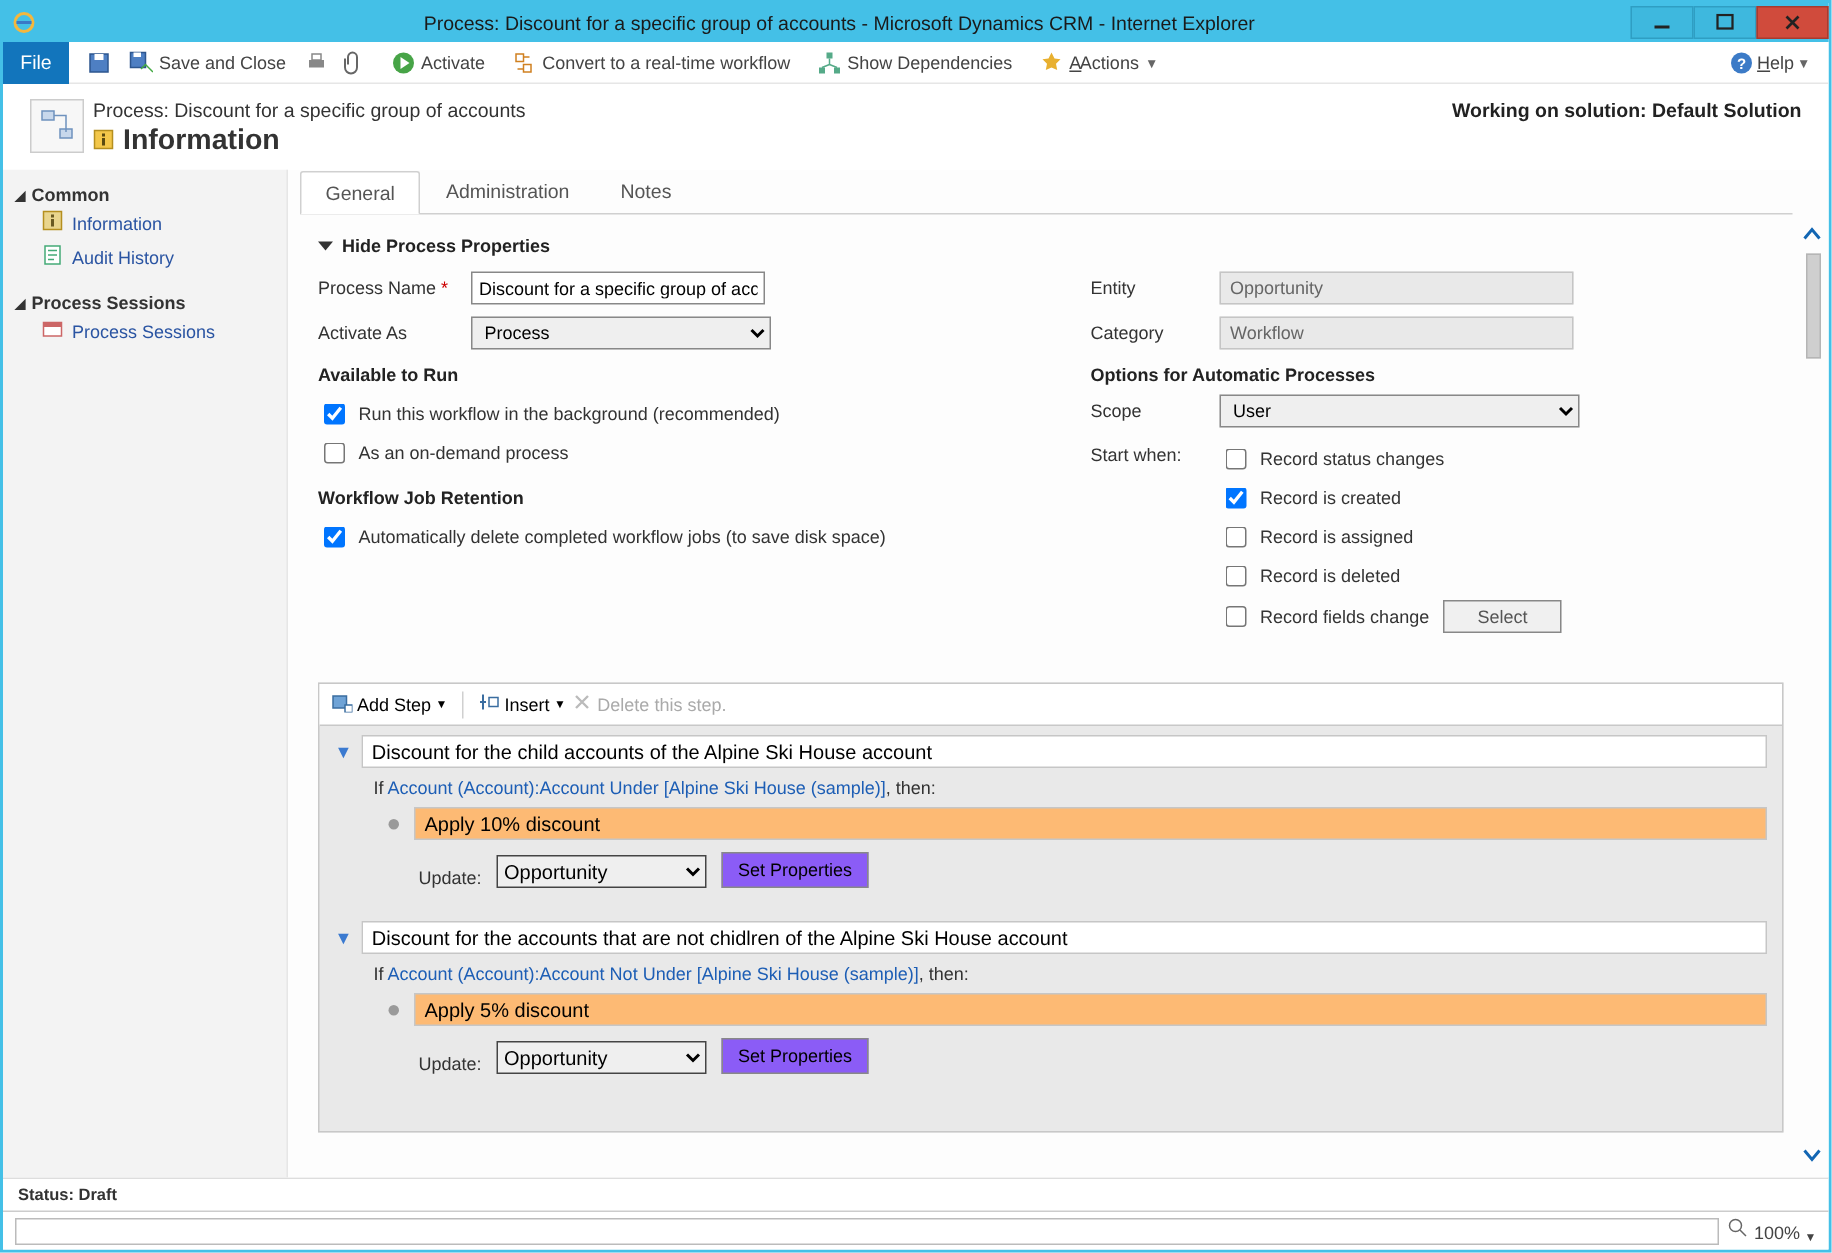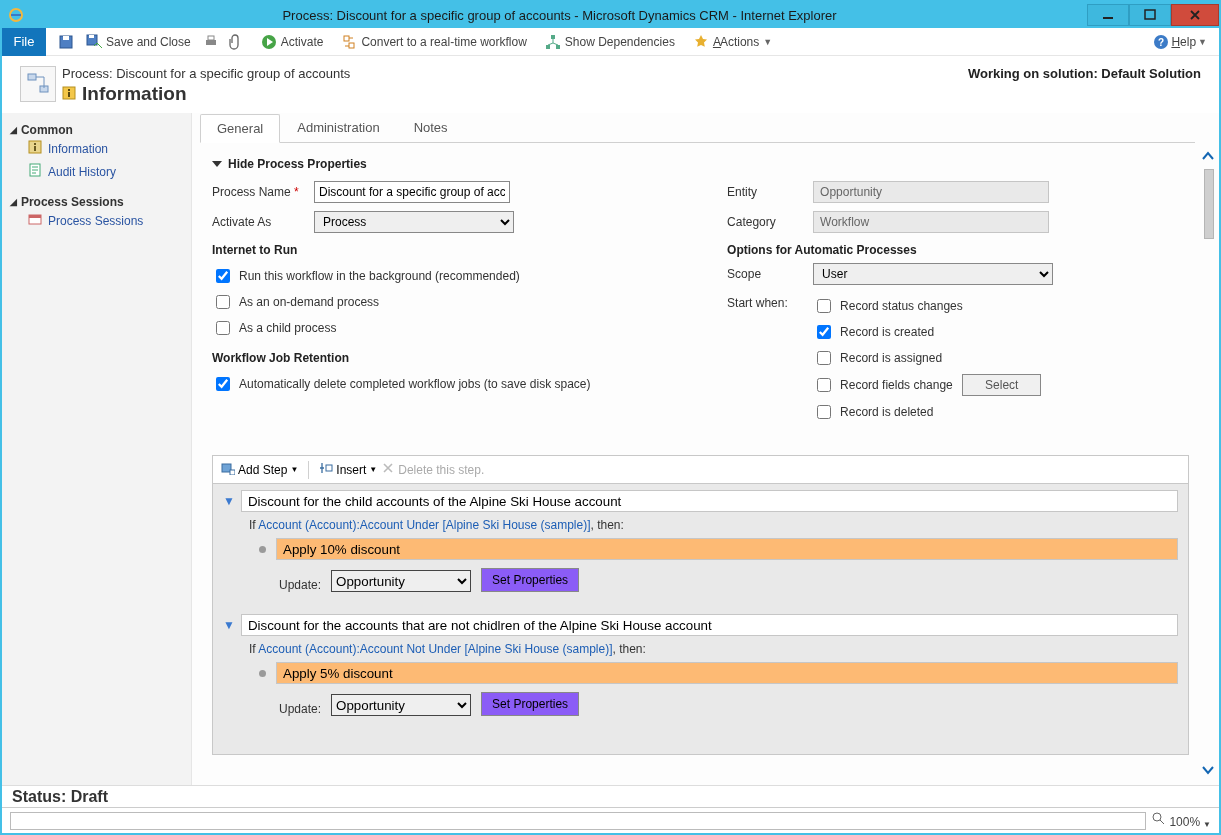--- a/index.html
+++ b/index.html
@@ -66,21 +66,21 @@
   .wf-title-in{ flex:1; background:#fff; border:1px solid #c6c6c6; height:22px; padding:2px 6px;}
   .wf-if{ padding:6px 0 4px 26px; color:#333;}
   .wf-if a{ color:#1d5eb5; text-decoration:none;}
   .wf-bullet-row{ display:flex; align-items:center; gap:10px; padding:2px 0 4px 36px;}
   .wf-bullet{ width:7px;height:7px; background:#9a9a9a; border-radius:50%;}
   .wf-action-in{ flex:1; background:#fdba74; border:1px solid #c6c6c6; height:22px; padding:2px 6px;}
   .wf-upd-row{ display:flex; align-items:flex-end; gap:10px; padding:4px 0 10px 56px;}
   .wf-upd-row select{ width:140px; height:22px; border:1px solid #444;}
   .wf-upd-row button{ height:24px; border:1px solid #888; background:#8b5cf6; padding:0 10px; font-size:12px;}
   
-  .statusbar { height:22px; border-top:1px solid #ddd; background:#fff; display:flex; align-items:center; padding:0 10px; font-size:16px; font-weight:bold; color:#333;}
+  .statusbar { height:22px; border-top:1px solid #ddd; background:#fff; display:flex; align-items:center; padding:0 10px; font-size:11px; font-weight:bold; color:#333;}
   .addrbar { height:26px; background:#fff; border-top:1px solid #ccc; display:flex; align-items:center; padding:0 8px; gap:6px;}
   .addr-in { flex:1; height:18px; border:1px solid #bbb; background:#fff;}
   .zoom { display:flex; align-items:flex-end; gap:3px; color:#444;}
   .scroll-arrow{ width:18px;height:18px;display:flex;align-items:center;justify-content:center;color:#1366b3;font-size:16px;cursor:default;}
   .scroll-handle { width:10px; height:70px; background:#cfcfcf; border:1px solid #b5b5b5; margin:0 auto;}
   select.fld{width:200px;}
   input.fld{width:196px;}
 </style>
 </head>
 <body>
@@ -273,32 +273,28 @@
 
           <div class="col left">
             <div class="frow">
               <div class="flabel"><span>Process Name</span> <span class="req">*</span></div>
               <input type="text" class="fld" value="Discount for a specific group of accounts" style="">
             </div>
             <div class="frow">
               <div class="flabel">Activate As</div>
               <select class="fld"><option>Process</option></select>
             </div>
-            <div class="subhdr">Internet to Run</div>
+            <div class="subhdr">Available to Run</div>
             <div class="chk-row">
                 <input type="checkbox" checked="" style="">
                 <span>Run this workflow in the background (recommended)</span>
               </div>
             <div class="chk-row">
                 <input type="checkbox" style="">
                 <span>As an on-demand process</span>
-              </div>
-            <div class="chk-row">
-                <input type="checkbox" style="">
-                <span>As a child process</span>
               </div>
             <div class="subhdr">Workflow Job Retention</div>
             <div class="chk-row">
                 <input type="checkbox" checked="" style="">
                 <span>Automatically delete completed workflow jobs (to save disk space)</span>
               </div>
           </div>
 
           <div class="col">
             <div class="frow">
@@ -324,26 +320,26 @@
                 <div class="chk-row">
                     <input type="checkbox" checked="" style="">
                     <span>Record is created</span>
                   </div>
                 <div class="chk-row">
                     <input type="checkbox" style="">
                     <span>Record is assigned</span>
                   </div>
                 <div class="chk-row">
                     <input type="checkbox" style="">
-                    <span style="width:116px;display:inline-block;">Record fields change</span>
-                    <button class="select-btn">Select</button>
+                    <span>Record is deleted</span>
                   </div>
                 <div class="chk-row">
                     <input type="checkbox" style="">
-                    <span>Record is deleted</span>
+                    <span style="width:116px;display:inline-block;">Record fields change</span>
+                    <button class="select-btn">Select</button>
                   </div>
               </div>
             </div>
           </div>
         </div>
 
         <div class="wf-box">
           <div class="wf-toolbar">
             <div class="wf-tb-item">
                 <span><svg width="14" height="14">

